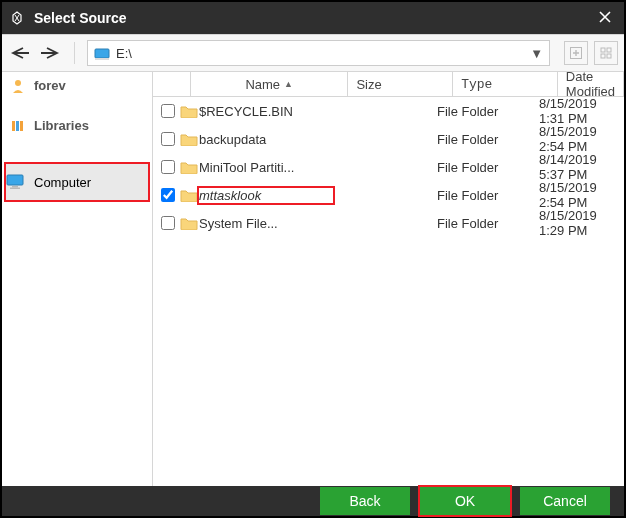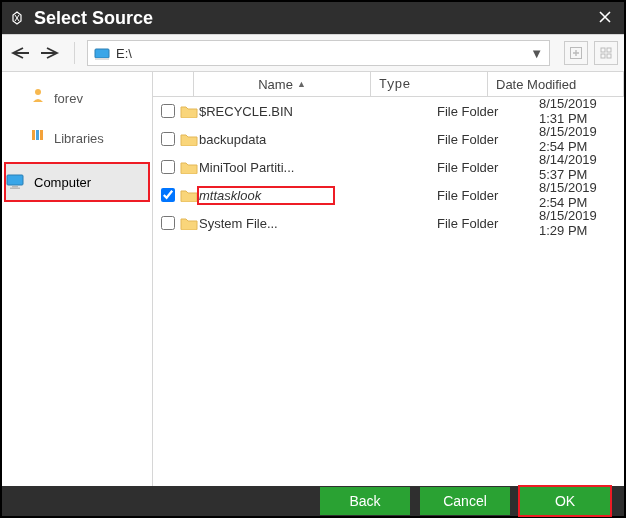--- a/index.html
+++ b/index.html
@@ -1,33 +1,33 @@
 <!DOCTYPE html>
 <html><head>
 <meta charset="utf-8">
 <style>
   html,body{margin:0;padding:0;font-family:"Segoe UI",Arial,sans-serif;font-size:13px;background:#fff;}
   .outer{width:626px;height:518px;border:2px solid #000;margin:0;box-sizing:border-box;display:flex;flex-direction:column;background:#fff;}
   .titlebar{height:32px;background:#2f2f2f;color:#fff;display:flex;align-items:center;padding:0 6px;}
   .title-ico{width:18px;height:18px;margin-right:8px;display:flex;align-items:center;justify-content:center;}
-  .title-txt{font-weight:600;font-size:18px;}
+  .title-txt{font-weight:600;font-size:14px;}
   .title-close{margin-left:auto;font-size:18px;padding:0 6px;cursor:pointer;}
   .toolbar-row{height:36px;background:#f7f7f7;border-top:1px solid #d6d6d6;border-bottom:1px solid #d6d6d6;display:flex;align-items:center;padding:0 6px;gap:6px;}
   .navbtn{width:24px;height:24px;display:flex;align-items:center;justify-content:center;cursor:pointer;}
   .tb-sep{width:1px;height:22px;background:#d6d6d6;margin:0 6px;}
   .addr{flex:1;height:24px;border:1px solid #cccccc;display:flex;align-items:center;background:#fff;position:relative;}
   .addr .disk-icon{width:16px;height:12px;margin-left:6px;}
   .addr-text{margin-left:6px;color:#333;}
   .addr-drop{margin-left:auto;margin-right:6px;color:#555;cursor:pointer;}
   .right-tools{display:flex;gap:6px;margin-left:8px;}
   .right-tools .btn{width:22px;height:22px;border:1px solid #cccccc;display:flex;align-items:center;justify-content:center;color:#888;font-size:12px;}
 
   .mid{flex:1;display:flex;min-height:0;}
   .sidebar{width:150px;border-right:1px solid #d6d6d6;padding-top:6px;}
-  .side-item{display:flex;align-items:flex-end;height:28px;padding-left:28px;gap:8px;color:#555;}
+  .side-item{display:flex;align-items:flex-start;height:28px;padding-left:8px;gap:8px;color:#555;font-weight:bold;}
   .monitor-icon svg{display:block;}
 
   .file-area{flex:1;display:flex;flex-direction:column;min-width:0;}
   .colheads{display:flex;height:24px;border-bottom:1px solid #d6d6d6;color:#444;font-size:13px;}
   .colheads div{border-right:1px solid #d6d6d6;padding:0 8px;display:flex;align-items:center;gap:4px;}
   .c-cb{width:24px;border-right:1px solid #d6d6d6;}
   .c-name{width:160px;justify-content:center;}
   .c-size{width:100px;}
   .c-type{width:100px;font-family:Liberation Mono, monospace;}
   .c-date{flex:1;border-right:none;}
@@ -146,20 +146,21 @@
       </div>
     </div>
 
     <div class="file-area">
       <div class="colheads">
         <div class="c-cb"></div>
         <div class="c-name">
           <span>Name</span>
           <span class="sort-caret">▲</span>
         </div>
+        <div class="c-size">Size</div>
         <div class="c-type">Type</div>
         <div class="c-date">Date Modified</div>
       </div>
       <div class="file-list" id="file-list">
           <div class="file-row">
             <span class="cb">
               <input type="checkbox" style="">
             </span>
             <span class="f-icon">
               <svg class="folder-svg" viewBox="0 0 18 14">
@@ -227,17 +228,17 @@
             <span class="f-type">File Folder</span>
             <span class="f-date">8/15/2019 1:29 PM</span>
           </div>
         </div>
     </div>
 
   </div>
 
   <div class="footer">
     <div class="gbtn">Back</div>
+    <div class="gbtn ok">OK</div>
     <div class="gbtn">Cancel</div>
-    <div class="gbtn ok">OK</div>
   </div>
 
 </div>
 
 </body></html>

